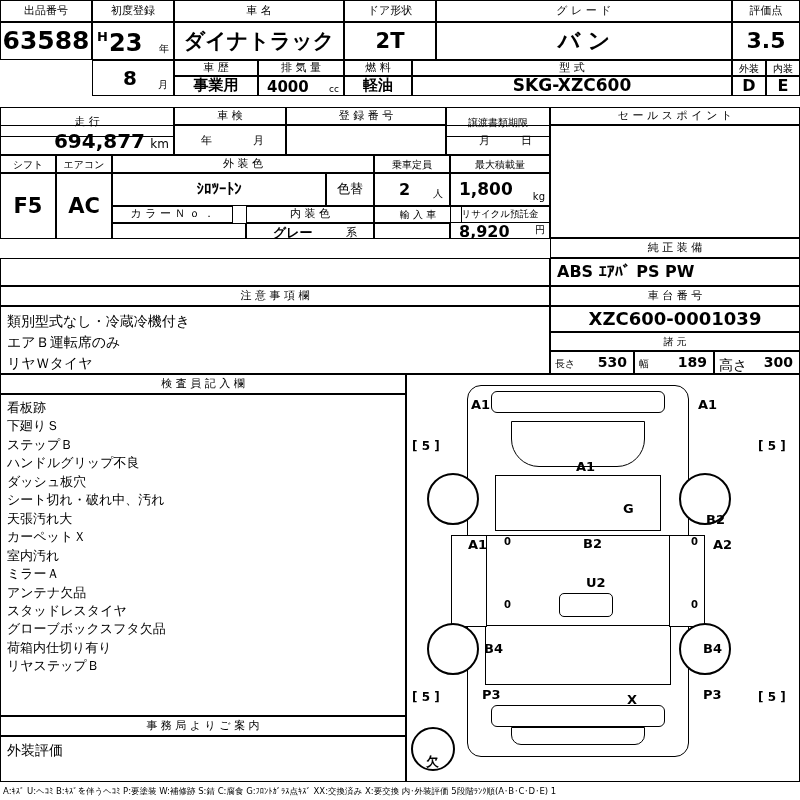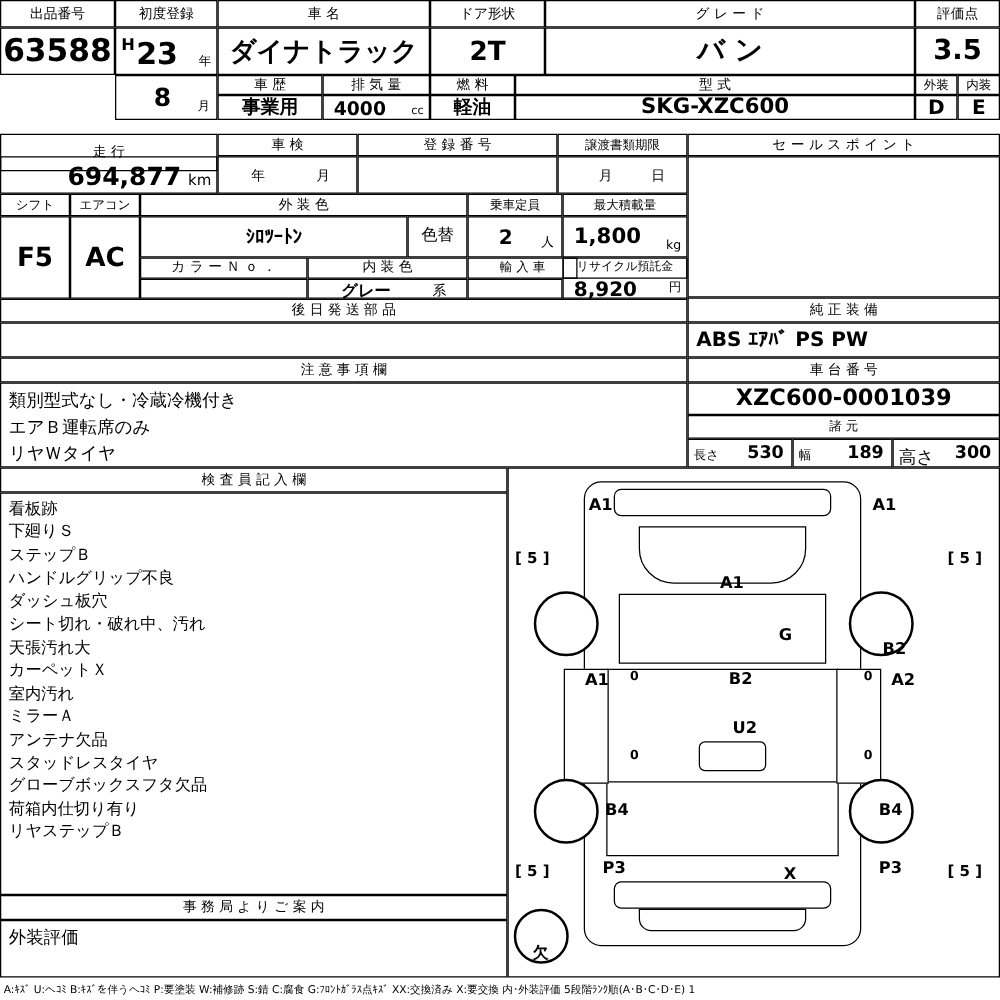--- a/index.html
+++ b/index.html
@@ -83,21 +83,21 @@
 
   <div class="bx lbl" style="left:174px;top:107px;width:112px;height:18px;">車 検</div>
   <div class="bx" style="left:174px;top:125px;width:112px;height:30px;">
     <div style="position:absolute;left:26px;top:7px;font-size:11px;">年</div>
     <div style="position:absolute;left:78px;top:7px;font-size:11px;">月</div>
   </div>
 
   <div class="bx lbl" style="left:286px;top:107px;width:160px;height:18px;">登 録 番 号</div>
   <div class="bx" style="left:286px;top:125px;width:160px;height:30px;"></div>
 
-  <div class="bx lbl" style="left:446px;top:107px;width:104px;height:18px;font-size:10px;">譲渡書類期限</div>
+  <div class="bx lbl" style="left:446px;top:107px;width:104px;height:30px;font-size:10px;">譲渡書類期限</div>
   <div class="bx" style="left:446px;top:125px;width:104px;height:30px;">
     <div style="position:absolute;left:32px;top:7px;font-size:11px;">月</div>
     <div style="position:absolute;left:74px;top:7px;font-size:11px;">日</div>
   </div>
 
   <div class="bx lbl" style="left:550px;top:107px;width:250px;height:18px;">セ ー ル ス ポ イ ン ト</div>
   <div class="bx valL" style="left:550px;top:125px;width:250px;height:113px;font-size:13px;"></div>
 
   <div class="bx lbl" style="left:0;top:155px;width:56px;height:18px;font-size:10px;">シフト</div>
   <div class="bx lbl" style="left:56px;top:155px;width:56px;height:18px;font-size:10px;">エアコン</div>
@@ -113,37 +113,36 @@
     <div style="position:absolute;left:24px;top:6px;font-size:16px;font-weight:bold;">2</div>
     <div style="position:absolute;right:6px;bottom:4px;font-size:10px;">人</div>
   </div>
 
   <div class="bx lbl" style="left:450px;top:155px;width:100px;height:18px;font-size:10px;">最大積載量</div>
   <div class="bx" style="left:450px;top:173px;width:100px;height:33px;">
     <div style="position:absolute;left:8px;top:5px;font-size:17px;font-weight:bold;">1,800</div>
     <div style="position:absolute;right:4px;bottom:3px;font-size:10px;">kg</div>
   </div>
 
-  <div class="bx lbl" style="left:112px;top:206px;width:134px;height:17px;">カ ラ ー Ｎ ｏ ．</div>
+  <div class="bx lbl" style="left:112px;top:206px;width:121px;height:17px;">カ ラ ー Ｎ ｏ ．</div>
   <div class="bx lbl" style="left:246px;top:206px;width:128px;height:17px;">内 装 色</div>
   <div class="bx lbl" style="left:374px;top:206px;width:88px;height:17px;font-size:10px;">輸 入 車</div>
   <div class="bx lbl" style="left:450px;top:206px;width:100px;height:17px;font-size:9.5px;">リサイクル預託金</div>
 
   <div class="bx" style="left:112px;top:223px;width:134px;height:16px;"></div>
   <div class="bx" style="left:246px;top:223px;width:128px;height:16px;">
     <div style="position:absolute;left:26px;top:0px;font-size:13px;font-weight:bold;">グレー</div>
     <div style="position:absolute;right:16px;top:1px;font-size:11px;">系</div>
   </div>
   <div class="bx" style="left:374px;top:223px;width:76px;height:16px;"></div>
   <div class="bx" style="left:450px;top:206px;width:100px;height:33px;border-top:none;">
     <div style="position:absolute;left:8px;top:16px;font-size:16px;font-weight:bold;">8,920</div>
     <div style="position:absolute;right:4px;bottom:1px;font-size:10px;">円</div>
   </div>
 
-  <div class="bx lbl" style="left:0;top:239px;width:550px;height:19px;">後 日 発 送 部 品</div>
   <div class="bx" style="left:0;top:258px;width:550px;height:28px;"></div>
 
   <div class="bx lbl" style="left:550px;top:238px;width:250px;height:20px;">純 正 装 備</div>
   <div class="bx valL" style="left:550px;top:258px;width:250px;height:28px;font-size:16px;">ABS ｴｱﾊﾞ PS PW</div>
 
   <div class="bx lbl" style="left:0;top:286px;width:550px;height:20px;">注 意 事 項 欄</div>
   <div class="bx" style="left:0;top:306px;width:550px;height:68px;">
     <div class="list" style="font-size:14px;line-height:1.5;">
       <div>類別型式なし・冷蔵冷機付き</div>
       <div>エアＢ運転席のみ</div>

